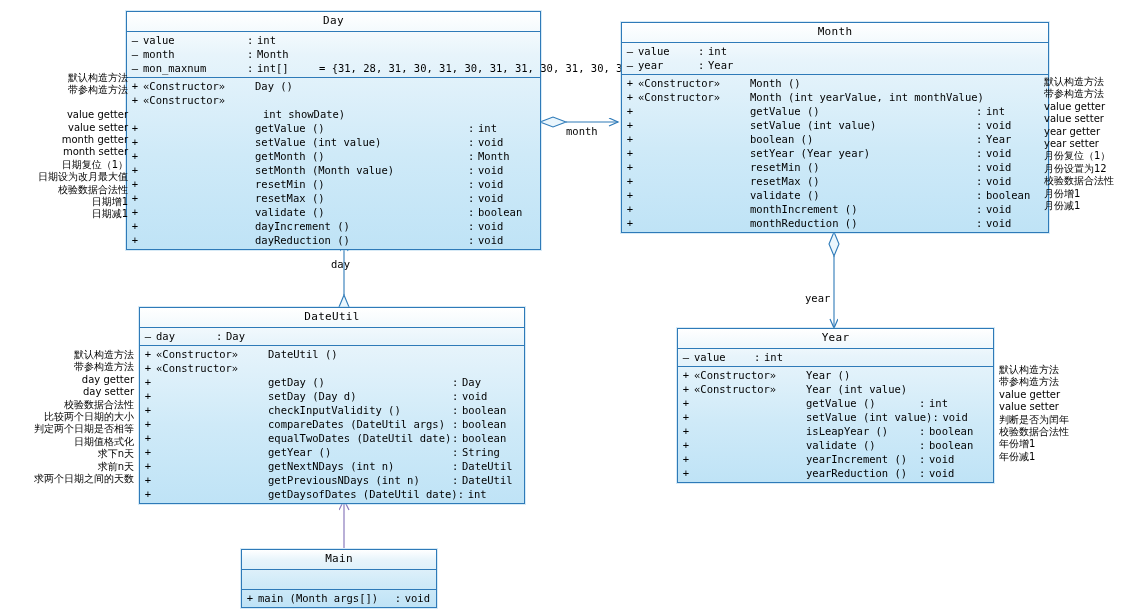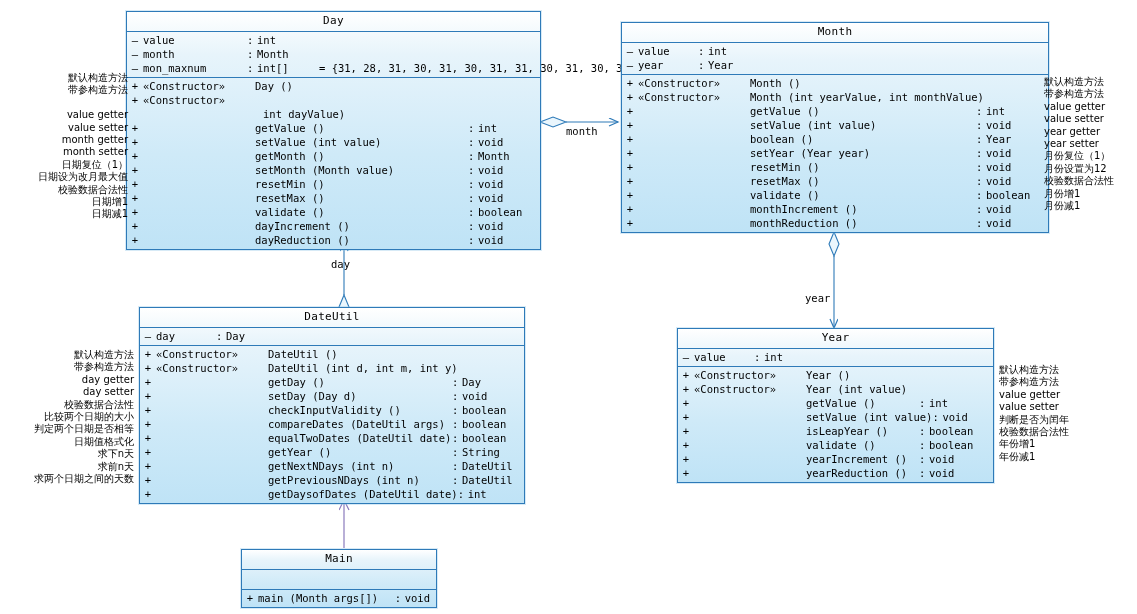--- a/index.html
+++ b/index.html
@@ -122,21 +122,21 @@
   <div class="uml-class" id="cls-day" style="left:126px; top:11px; width:415px;">
     <div class="uml-title">Day</div>
     <div class="uml-section">
         <div class="member"><span class="m-vis">–</span><span class="m-name" style="flex:none; width:104px;">value</span><span class="m-colon">:</span><span class="m-type" style="flex:none; width:56px;">int</span></div>
         <div class="member"><span class="m-vis">–</span><span class="m-name" style="flex:none; width:104px;">month</span><span class="m-colon">:</span><span class="m-type" style="flex:none; width:56px;">Month</span></div>
         <div class="member"><span class="m-vis">–</span><span class="m-name" style="flex:none; width:104px;">mon_maxnum</span><span class="m-colon">:</span><span class="m-type" style="flex:none; width:56px;">int[]</span><span class="m-name">= {31, 28, 31, 30, 31, 30, 31, 31, 30, 31, 30, 31}</span></div>
       </div>
     <div class="uml-section last">
         <div class="member"><span class="m-vis">+</span><span class="m-stereo" style="width:112px; flex:none;">«Constructor»</span><span class="m-name">Day ()</span></div>
         <div class="member"><span class="m-vis">+</span><span class="m-stereo" style="width:112px; flex:none;">«Constructor»</span></div>
-        <div class="member"><span class="m-vis"></span><span class="m-stereo" style="width:112px; flex:none;"></span><span class="m-name" style="padding-left:8px;">int dayValue)</span></div>
+        <div class="member"><span class="m-vis"></span><span class="m-stereo" style="width:112px; flex:none;"></span><span class="m-name" style="padding-left:8px;">int showDate)</span></div>
         <div class="member"><span class="m-vis">+</span><span class="m-stereo" style="width:112px; flex:none;"></span><span class="m-name">getValue ()</span><span class="m-colon">:</span><span class="m-type" style="flex:none; width:56px;">int</span></div>
         <div class="member"><span class="m-vis">+</span><span class="m-stereo" style="width:112px; flex:none;"></span><span class="m-name">setValue (int value)</span><span class="m-colon">:</span><span class="m-type" style="flex:none; width:56px;">void</span></div>
         <div class="member"><span class="m-vis">+</span><span class="m-stereo" style="width:112px; flex:none;"></span><span class="m-name">getMonth ()</span><span class="m-colon">:</span><span class="m-type" style="flex:none; width:56px;">Month</span></div>
         <div class="member"><span class="m-vis">+</span><span class="m-stereo" style="width:112px; flex:none;"></span><span class="m-name">setMonth (Month value)</span><span class="m-colon">:</span><span class="m-type" style="flex:none; width:56px;">void</span></div>
         <div class="member"><span class="m-vis">+</span><span class="m-stereo" style="width:112px; flex:none;"></span><span class="m-name">resetMin ()</span><span class="m-colon">:</span><span class="m-type" style="flex:none; width:56px;">void</span></div>
         <div class="member"><span class="m-vis">+</span><span class="m-stereo" style="width:112px; flex:none;"></span><span class="m-name">resetMax ()</span><span class="m-colon">:</span><span class="m-type" style="flex:none; width:56px;">void</span></div>
         <div class="member"><span class="m-vis">+</span><span class="m-stereo" style="width:112px; flex:none;"></span><span class="m-name">validate ()</span><span class="m-colon">:</span><span class="m-type" style="flex:none; width:56px;">boolean</span></div>
         <div class="member"><span class="m-vis">+</span><span class="m-stereo" style="width:112px; flex:none;"></span><span class="m-name">dayIncrement ()</span><span class="m-colon">:</span><span class="m-type" style="flex:none; width:56px;">void</span></div>
         <div class="member"><span class="m-vis">+</span><span class="m-stereo" style="width:112px; flex:none;"></span><span class="m-name">dayReduction ()</span><span class="m-colon">:</span><span class="m-type" style="flex:none; width:56px;">void</span></div>
       </div>
@@ -163,21 +163,21 @@
       </div>
   </div>
 
   <div class="uml-class" id="cls-dateutil" style="left:139px; top:307px; width:386px;">
     <div class="uml-title">DateUtil</div>
     <div class="uml-section">
         <div class="member"><span class="m-vis">–</span><span class="m-name" style="flex:none; width:60px;">day</span><span class="m-colon">:</span><span class="m-type" style="flex:none; width:auto;">Day</span></div>
       </div>
     <div class="uml-section last">
         <div class="member"><span class="m-vis">+</span><span class="m-stereo" style="width:112px; flex:none;">«Constructor»</span><span class="m-name">DateUtil ()</span></div>
-        <div class="member"><span class="m-vis">+</span><span class="m-stereo" style="width:112px; flex:none;">«Constructor»</span><span class="m-name">DateUtil (int d, int m, int y)</span></div>
+        <div class="member"><span class="m-vis">+</span><span class="m-stereo" style="width:112px; flex:none;">«Constructor»</span></div>
         <div class="member"><span class="m-vis">+</span><span class="m-stereo" style="width:112px; flex:none;"></span><span class="m-name">getDay ()</span><span class="m-colon">:</span><span class="m-type" style="flex:none; width:56px;">Day</span></div>
         <div class="member"><span class="m-vis">+</span><span class="m-stereo" style="width:112px; flex:none;"></span><span class="m-name">setDay (Day d)</span><span class="m-colon">:</span><span class="m-type" style="flex:none; width:56px;">void</span></div>
         <div class="member"><span class="m-vis">+</span><span class="m-stereo" style="width:112px; flex:none;"></span><span class="m-name">checkInputValidity ()</span><span class="m-colon">:</span><span class="m-type" style="flex:none; width:56px;">boolean</span></div>
         <div class="member"><span class="m-vis">+</span><span class="m-stereo" style="width:112px; flex:none;"></span><span class="m-name">compareDates (DateUtil args)</span><span class="m-colon">:</span><span class="m-type" style="flex:none; width:56px;">boolean</span></div>
         <div class="member"><span class="m-vis">+</span><span class="m-stereo" style="width:112px; flex:none;"></span><span class="m-name">equalTwoDates (DateUtil date)</span><span class="m-colon">:</span><span class="m-type" style="flex:none; width:56px;">boolean</span></div>
         <div class="member"><span class="m-vis">+</span><span class="m-stereo" style="width:112px; flex:none;"></span><span class="m-name">getYear ()</span><span class="m-colon">:</span><span class="m-type" style="flex:none; width:56px;">String</span></div>
         <div class="member"><span class="m-vis">+</span><span class="m-stereo" style="width:112px; flex:none;"></span><span class="m-name">getNextNDays (int n)</span><span class="m-colon">:</span><span class="m-type" style="flex:none; width:56px;">DateUtil</span></div>
         <div class="member"><span class="m-vis">+</span><span class="m-stereo" style="width:112px; flex:none;"></span><span class="m-name">getPreviousNDays (int n)</span><span class="m-colon">:</span><span class="m-type" style="flex:none; width:56px;">DateUtil</span></div>
         <div class="member"><span class="m-vis">+</span><span class="m-stereo" style="width:112px; flex:none;"></span><span class="m-name">getDaysofDates (DateUtil date)</span><span class="m-colon">:</span><span class="m-type" style="flex:none; width:56px;">int</span></div>
       </div>

